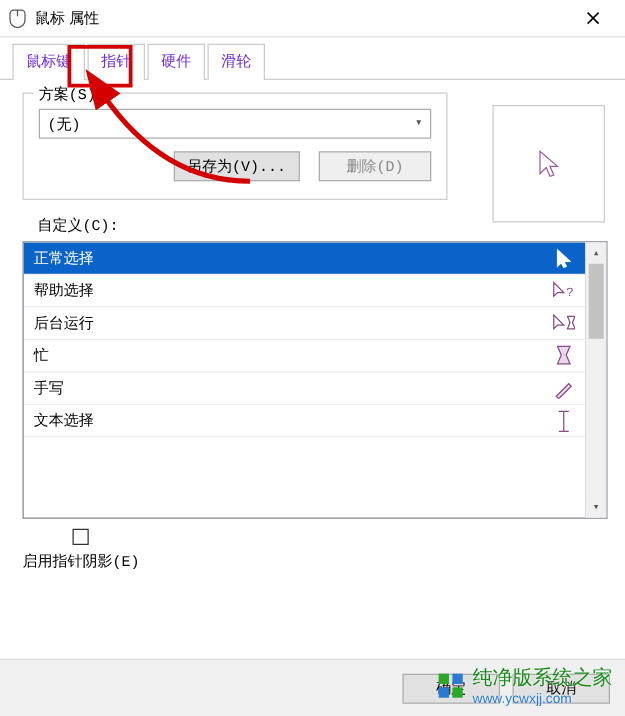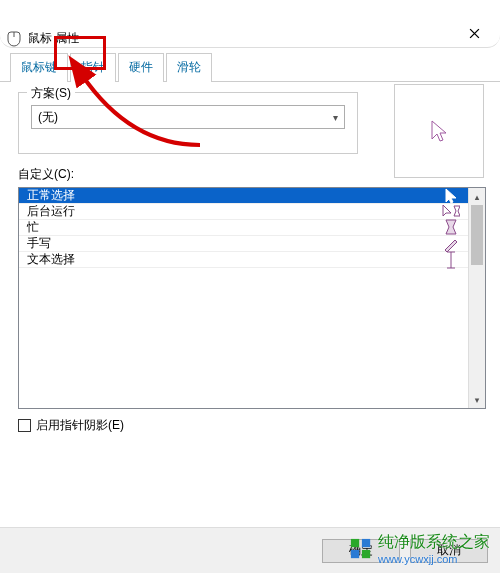--- a/index.html
+++ b/index.html
@@ -7,27 +7,26 @@
     margin: 0;
     font-family: "Microsoft YaHei", "SimSun", sans-serif;
     font-size: 12px;
     background: #fff;
     width: 500px;
     height: 573px;
     overflow: hidden;
     position: relative;
   }
   .titlebar {
-    height: 48px;
+    height: 30px;
     display: flex;
-    align-items: flex-end;
+    align-items: center;
     padding: 0 6px;
     border-bottom: 1px solid #ddd;
     background: #fff;
-    border-radius: 13px;
   }
   .titlebar .mouse-ico { width:16px; height:16px; margin-right:6px; }
   .titlebar .title { flex:1; color:#000; font-size:12px; }
   .titlebar .close {
     width: 40px; height: 28px;
     display:flex; align-items:center; justify-content:center;
     color:#333;
   }
   .close svg { width:11px; height:11px; }
   .tabs {
@@ -37,21 +36,21 @@
     position: relative;
   }
   .tab {
     padding: 5px 10px 6px;
     border: 1px solid #ccc;
     border-bottom: none;
     background: #fff;
     margin-right: 2px;
     position: relative;
     top: 1px;
-    color:#0369a1;
+    color:#6d28d9;
   }
   .tab.active {
     background:#fff;
     z-index:2;
     font-family:Liberation Serif, serif;
   }
   .red-box {
     position:absolute;
     left: 54px; top: 36px;
     width: 52px; height: 34px;
@@ -60,20 +59,21 @@
     z-index: 50;
   }
   .arrow-svg {
     position:absolute;
     left: 50px; top: 55px;
     z-index: 49;
     pointer-events:none;
   }
   .pane {
     padding: 10px 14px 0 18px;
+    font-family: Liberation Mono, monospace;
   }
   .groupbox {
     border: 1px solid #ccc;
     padding: 12px 12px 14px 12px;
     position: relative;
     width: 340px;
     margin-bottom: 12px;
   }
   .group-label {
     position:absolute;
@@ -114,33 +114,33 @@
     position:absolute;
     right: 16px;
     top: 84px;
     width: 90px;
     height: 94px;
     border:1px solid #ccc;
     display:flex;
     align-items:center;
     justify-content:center;
   }
-  .label { color:#000; margin: 6px 0 4px 0; }
+  .label { color:#000; margin: 6px 0 4px 12px; }
   .listbox {
     border:1px solid #828790;
     height: 222px;
     position:relative;
     display:flex;
   }
   .listcontent {
     flex:1;
     overflow:hidden;
   }
   .row {
-    height: 16px;
+    height: 26px;
     display:flex;
     align-items:center;
     padding: 0 8px;
     border-bottom: 1px solid #eee;
     color:#000;
     justify-content:space-between;
   }
   .row.sel {
     background:#0a63c9;
     color:#fff;
@@ -164,21 +164,21 @@
     position:absolute; left:2px; right:2px; top:0; height:60px;
     background:#c2c2c2;
   }
   .underlist {
     margin-top:8px;
     display:flex;
     align-items:center;
     justify-content:space-between;
   }
   .checkbox {
-    display:flex; align-items:center; gap:5px;
+    display:flex; align-items:center; gap:5px;flex-direction:column;
   }
   .cb {
     width:13px; height:13px;
     border:1px solid #333;
     background:#fff;
   }
   .bottombar {
     position:absolute;
     left:0; right:0; bottom:0;
     height:46px;
@@ -240,36 +240,49 @@
 </svg>
 
 <div class="pane">
 
   <div class="groupbox">
     <span class="group-label">方案(S)</span>
     <div class="combo">
       <span>(无)</span>
       <span class="chev">▾</span>
     </div>
+    <div class="btnrow">
+      <span class="btn">另存为(V)...</span>
+      <span class="btn disabled">删除(D)</span>
+    </div>
   </div>
 
   <div class="previewbox">
     <svg width="18" height="24">
       <path d="M2 2 L2 20 L7 15 L10 22 L13 21 L10 14 L16 14 Z" fill="#fff" stroke="#a05aa0" stroke-width="1"></path>
     </svg>
   </div>
 
   <div class="label">自定义(C):</div>
   <div class="listbox">
     <div class="listcontent">
       <div class="row sel">
         <span>正常选择</span>
         <span class="ico">
           <svg width="12" height="16">
               <path d="M1 1 L1 14 L4 11 L6 15 L8 14 L6 10 L11 10 Z" fill="#fff" stroke="#fff"></path>
+            </svg>
+        </span>
+      </div>
+      <div class="row">
+        <span>帮助选择</span>
+        <span class="ico">
+          <svg width="18" height="16">
+              <path d="M1 1 L1 12 L4 9 L9 9 Z" fill="#fff" stroke="#8a4a8a"></path>
+              <text x="11" y="12" font-size="10" fill="#8a4a8a">?</text>
             </svg>
         </span>
       </div>
       <div class="row">
         <span>后台运行</span>
         <span class="ico">
           <svg width="20" height="16">
               <path d="M1 1 L1 12 L4 9 L9 9 Z" fill="#fff" stroke="#8a4a8a"></path>
               <path d="M12 2 h6 l-2 5 l2 5 h-6 l2-5 z" fill="none" stroke="#8a4a8a"></path>
             </svg>

